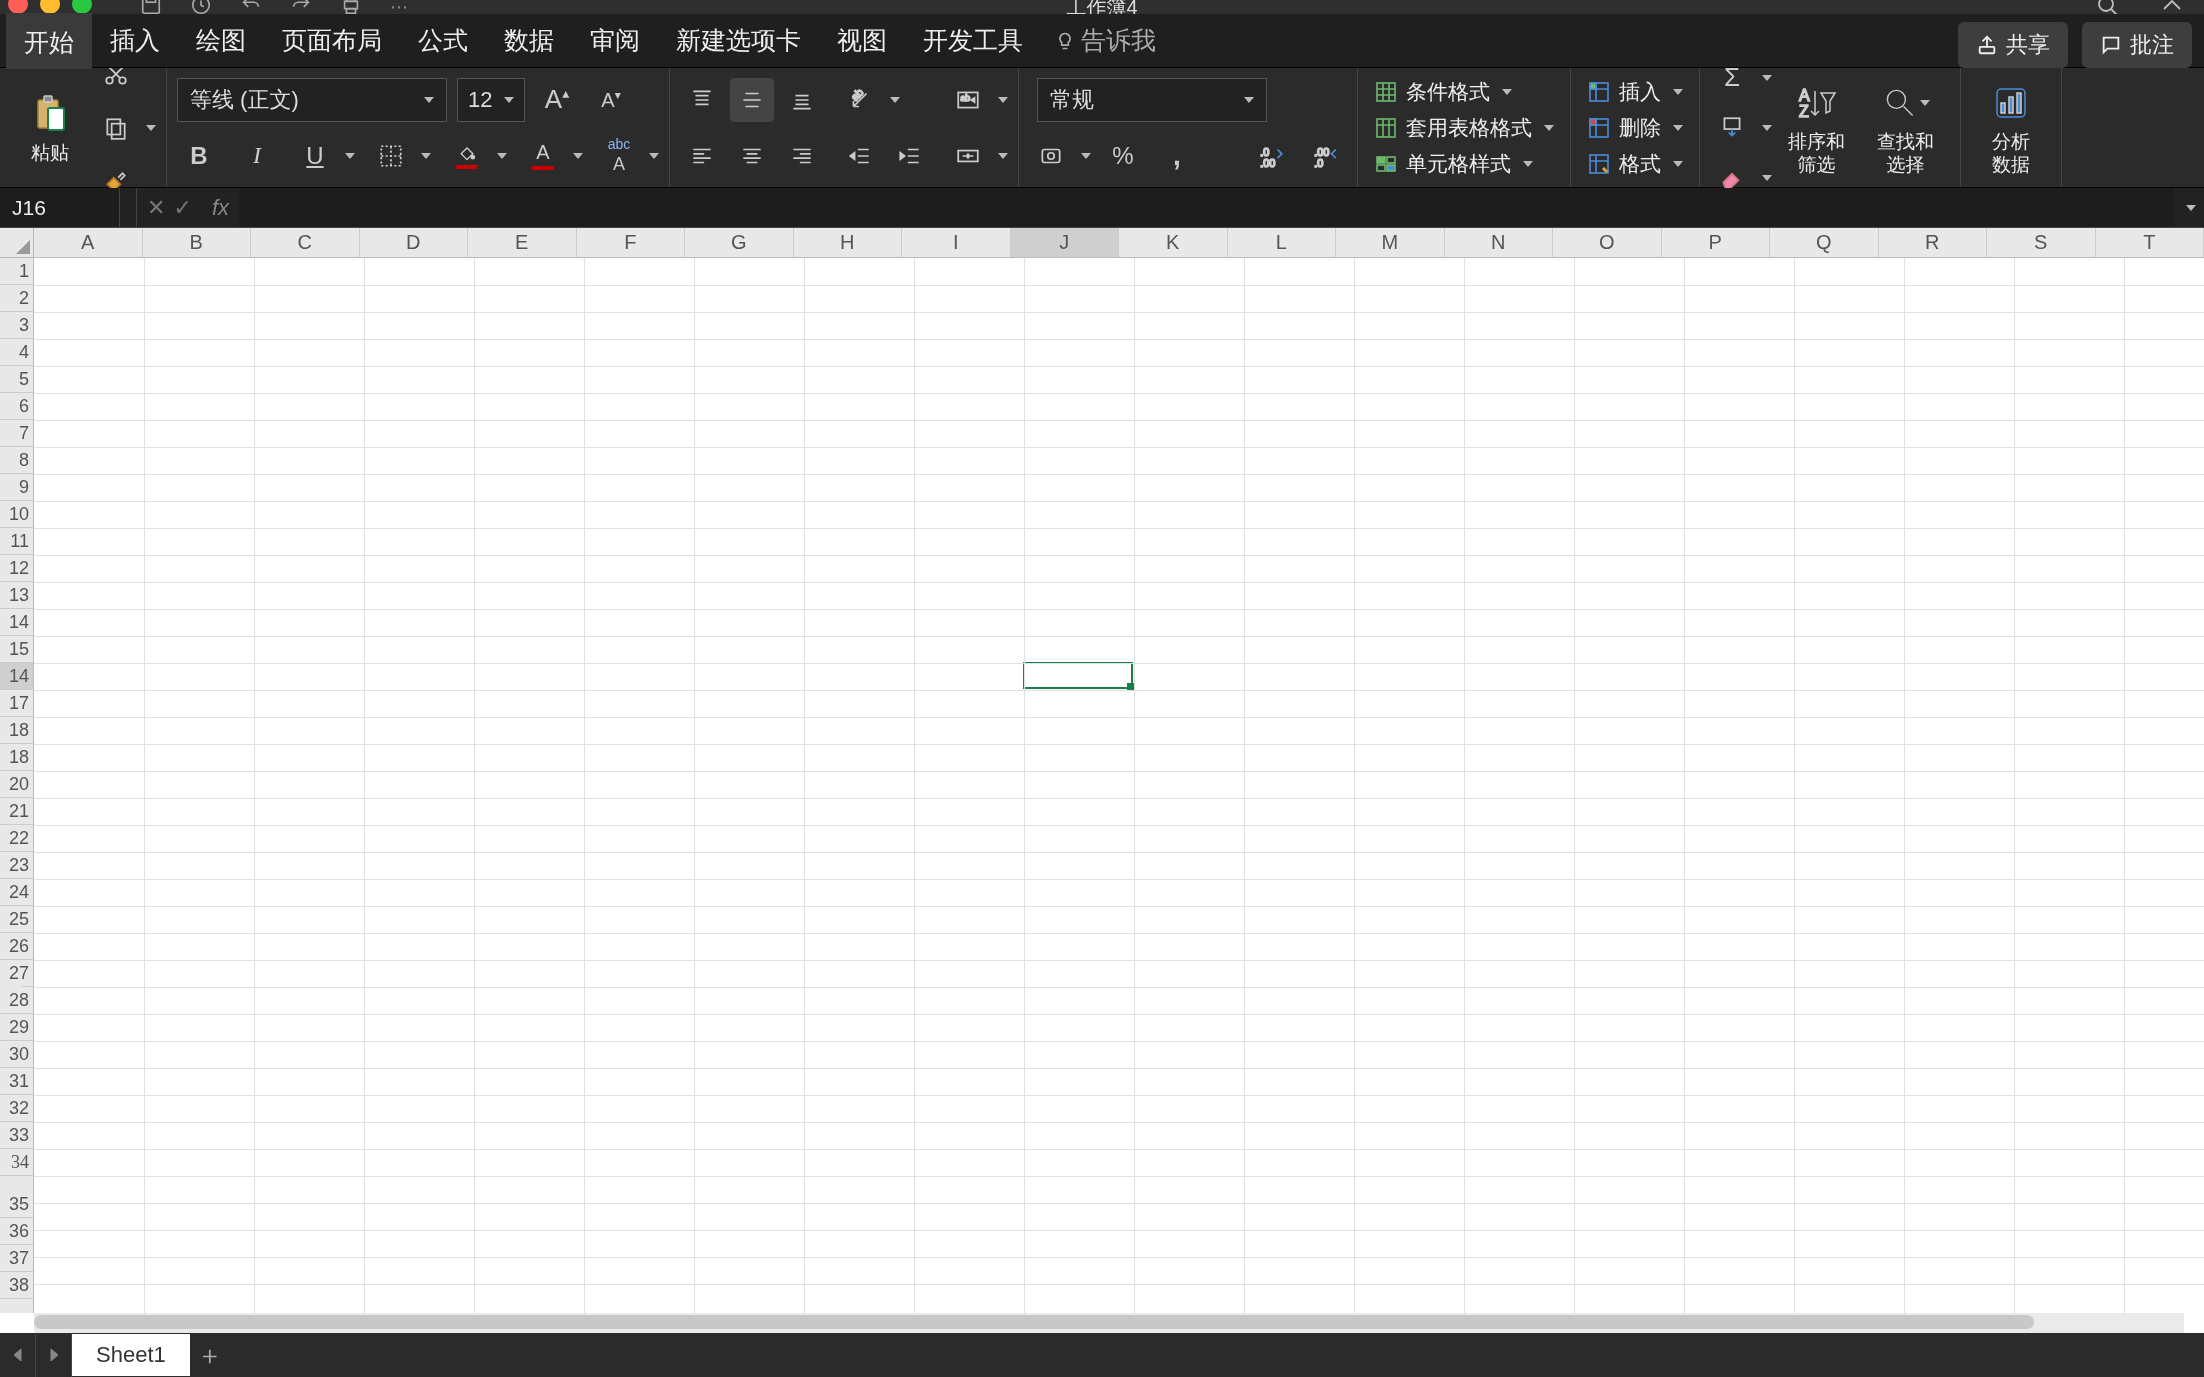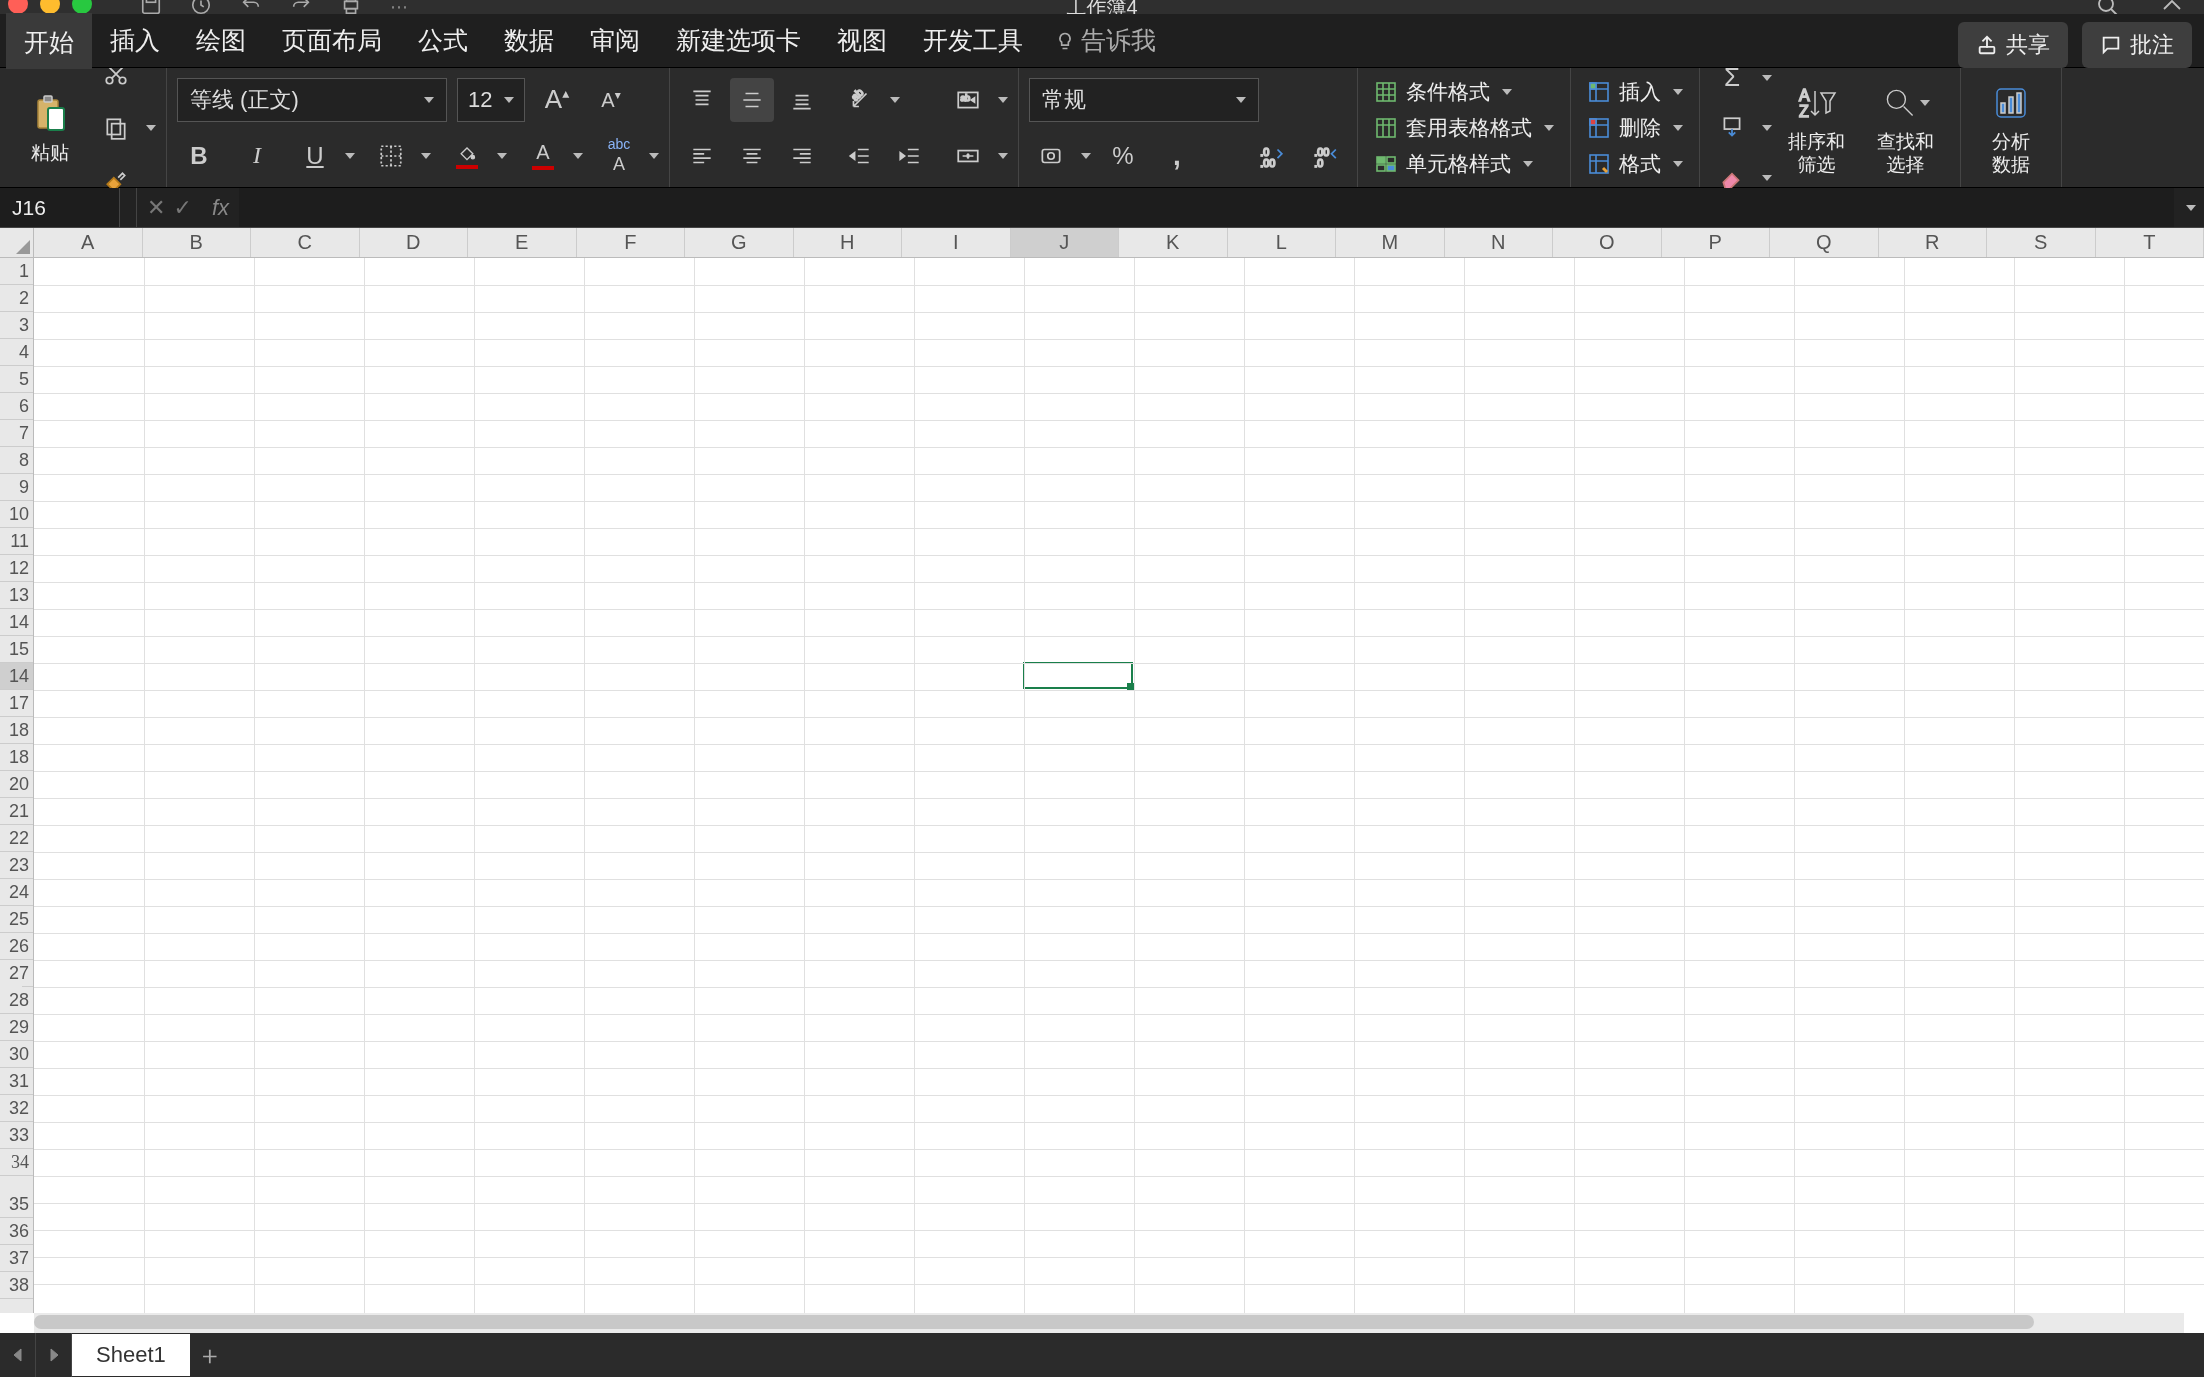--- a/index.html
+++ b/index.html
@@ -27,21 +27,21 @@
 
   
   .ribbon { height: 120px; background: #2b2b2b; display: flex; align-items: stretch; border-bottom: 1px solid #000; }
   .group { display: flex; align-items: center; padding: 0 10px; border-right: 1px solid #454545; }
   .row { display:flex; align-items:center; gap:4px; }
   .iconbtn { width:44px; height:44px; display:flex; align-items:center; justify-content:center; border-radius:4px; }
   .iconbtn svg { width:26px; height:26px; stroke:#ccc; fill:none; stroke-width:1.6; }
   .dd { width:0;height:0;border-left:5px solid transparent;border-right:5px solid transparent;border-top:6px solid #bbb; margin-left:4px;}
   .fontname { width:270px; height:44px; background:#222; border:1px solid #555; display:flex; align-items:center; padding:0 12px; font-size:22px; color:#ddd; justify-content:space-between;}
   .fontsize { width:68px; height:44px; background:#222; border:1px solid #555; display:flex; align-items:center; padding:0 10px; font-size:22px; color:#ddd; justify-content:space-between;}
-  .bigsel { width:230px; height:44px; background:#222; border:1px solid #555; display:flex; align-items:center; padding:0 12px; font-size:22px; color:#ddd; justify-content:space-between;}
+  .bigsel { width:230px; height:44px; background:#222; border:1px solid #555; display:flex; align-items:center; padding:0 12px; font-size:22px; color:#ddd; justify-content:space-between;margin-left:8px;}
   .vcol { display:flex; flex-direction:column; gap:4px; justify-content:center; }
   .vitem { display:flex; align-items:center; gap:8px; padding:2px 6px;}
   .vitem svg { width:24px;height:24px;stroke:#6fb96f;fill:none;stroke-width:1.6;}
   .vitem.blue svg { stroke:#4a8cd8;}
   .vitem span{font-size:21px;color:#eee;}
   .bigbtn { display:flex; flex-direction:column; align-items:center; justify-content:center; gap:4px; padding:0 16px;}
   .bigbtn .icon { width:48px;height:48px;display:flex;align-items:center;justify-content:center;}
   .bigbtn svg{width:40px;height:40px;stroke:#ccc;fill:none;stroke-width:1.5;}
   .bigbtn .txt{font-size:19px;color:#eee;text-align:center;line-height:1.2;}
   .avatar{width:52px;height:52px;border-radius:50%;background:#888;}

